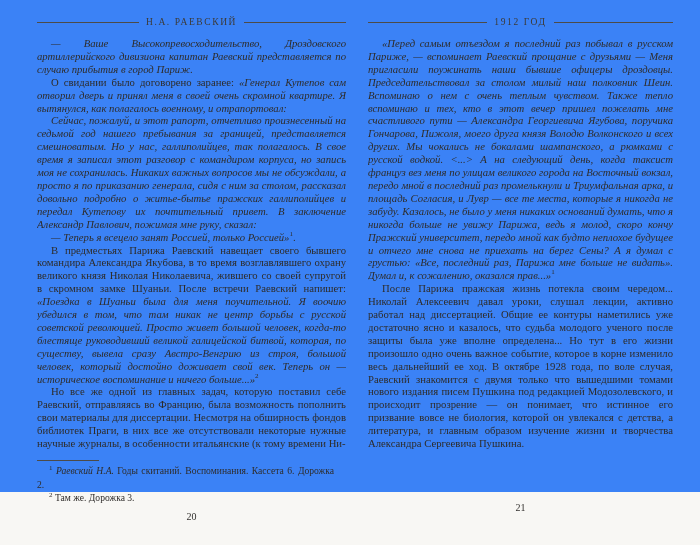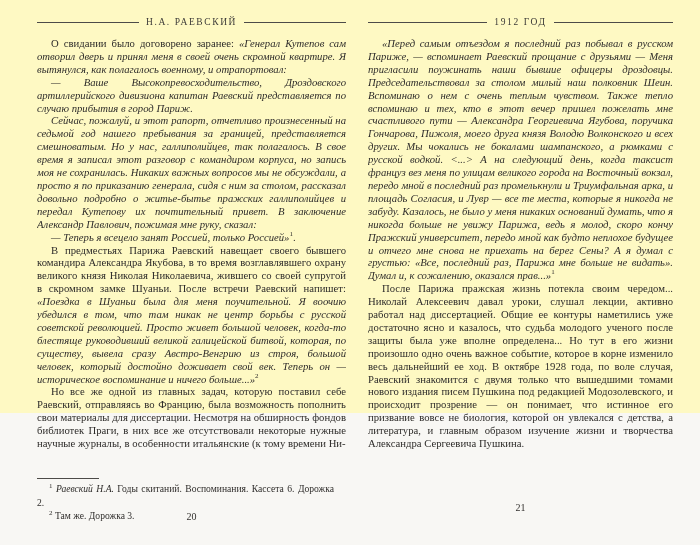--- a/index.html
+++ b/index.html
@@ -7,22 +7,22 @@
   }
   body {
     width: 700px; height: 545px;
     background: #f8f7f4;
     font-family: "Liberation Serif", "DejaVu Serif", serif;
     color: #2e2c2a;
     overflow: hidden;
   }
   .spread {
     position: relative;
-    width: 700px; height: 413px;
-    background: #fef9c3;
+    width: 700px; height: 492px;
+    background: #3b82f6;
   }
   .page {
     position: absolute; top: 0; height: 545px;
   }
   .page.left  { left: 37px;  width: 309px; }
   .page.right { left: 368px; width: 305px; }
 
   .running-header {
     position: absolute; top: 16px; left: 0; right: 0;
     display: flex; align-items: center; gap: 7px;
@@ -48,21 +48,20 @@
 
   .para { margin: 0; }
   .para.indent { text-indent: 14px; }
   .it { font-style: italic; }
   sup { font-size: 7px; line-height: 0; vertical-align: super; }
 
   .footnotes {
     position: absolute; left: 0; right: 12px;
     font-size: 9.6px; line-height: 13.5px;
     text-align: justify;
-    margin-top: 18px;
   }
   .left  .footnotes { top: 460px; }
   .right .footnotes { top: 480px; }
   .fn-rule {
     width: 62px; height: 0;
     border-top: 1.2px solid #4d4b48;
     margin-bottom: 3px;
   }
   .footnote { text-indent: 12px; }
 
@@ -78,22 +77,22 @@
 
 <div class="spread">
 
   <section class="page left">
     <header class="running-header">
       <span class="rule"></span>
       <span class="header-title">Н.А. РАЕВСКИЙ</span>
       <span class="rule"></span>
     </header>
     <div class="body-text">
+        <p class="para indent"><span class="it">— Ваше Высокопревосходительство, Дроздовского артиллерийского дивизиона капитан Раевский представляется по случаю прибытия в город Париж.</span></p>
         <p class="para indent"><span>О свидании было договорено заранее: </span><span class="it">«Генерал Кутепов сам отворил дверь и принял меня в своей очень скромной квартире. Я вытянулся, как полагалось военному, и отрапортовал:</span></p>
-        <p class="para indent"><span class="it">— Ваше Высокопревосходительство, Дроздовского артиллерийского дивизиона капитан Раевский представляется по случаю прибытия в город Париж.</span></p>
         <p class="para indent"><span class="it">Сейчас, пожалуй, и этот рапорт, отчетливо произнесенный на седьмой год нашего пребывания за границей, представляется смешноватым. Но у нас, галлиполийцев, так полагалось. В свое время я записал этот разговор с командиром корпуса, но запись моя не сохранилась. Никаких важных вопросов мы не обсуждали, а просто я по приказанию генерала, сидя с ним за столом, рассказал довольно подробно о житье-бытье пражских галлиполийцев и передал Кутепову их почтительный привет. В заключение Александр Павлович, пожимая мне руку, сказал:</span></p>
         <p class="para indent"><span class="it">— Теперь я всецело занят Россией, только Россией»</span><sup>1</sup><span>.</span></p>
         <p class="para indent"><span>В предместьях Парижа Раевский навещает своего бывшего командира Александра Якубова, в то время возглавлявшего охрану великого князя Николая Николаевича, жившего со своей супругой в скромном замке Шуаньи. После встречи Раевский напишет: </span><span class="it">«Поездка в Шуаньи была для меня поучительной. Я воочию убедился в том, что там никак не центр борьбы с русской советской революцией. Просто живет большой человек, когда-то блестяще руководивший великой галицейской битвой, которая, по существу, вывела сразу Австро-Венгрию из строя, большой человек, который достойно доживает свой век. Теперь он — историческое воспоминание и ничего больше...»</span><sup>2</sup></p>
         <p class="para indent"><span>Но все же одной из главных задач, которую поставил себе Раевский, отправляясь во Францию, была возможность пополнить свои материалы для диссертации. Несмотря на обширность фондов библиотек Праги, в них все же отсутствовали некоторые нужные научные журналы, в особенности итальянские (к тому времени Ни-</span></p>
       </div>
     <div class="footnotes">
       <div class="fn-rule"></div>
       <div class="fn-list">
           <div class="footnote"><sup>1</sup><span> </span><span class="it">Раевский Н.А.</span><span> Годы скитаний. Воспоминания. Кассета 6. Дорожка 2.</span></div>
           <div class="footnote"><sup>2</sup><span> Там же. Дорожка 3.</span></div>

